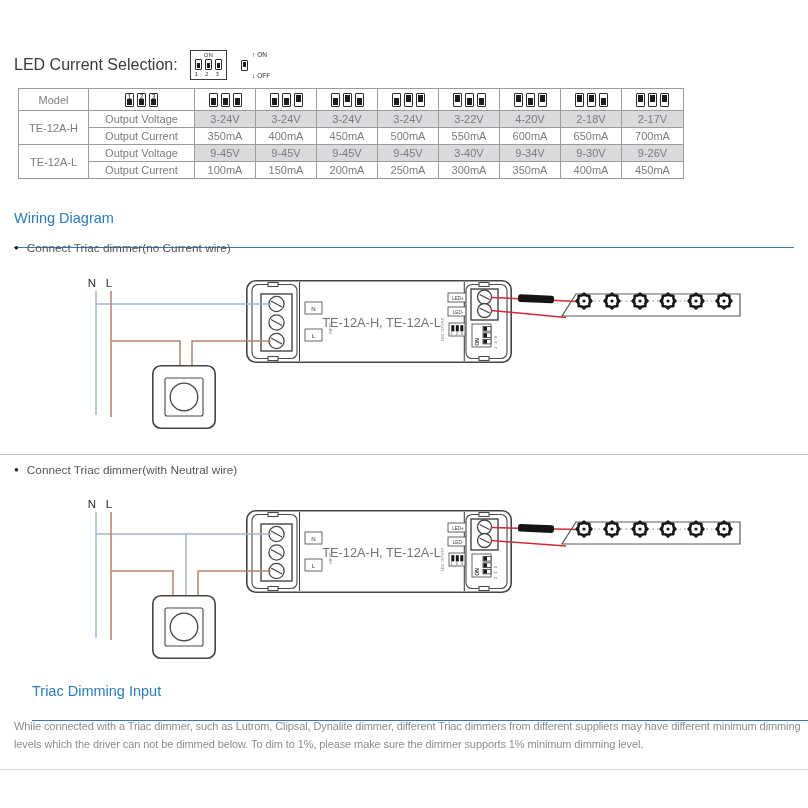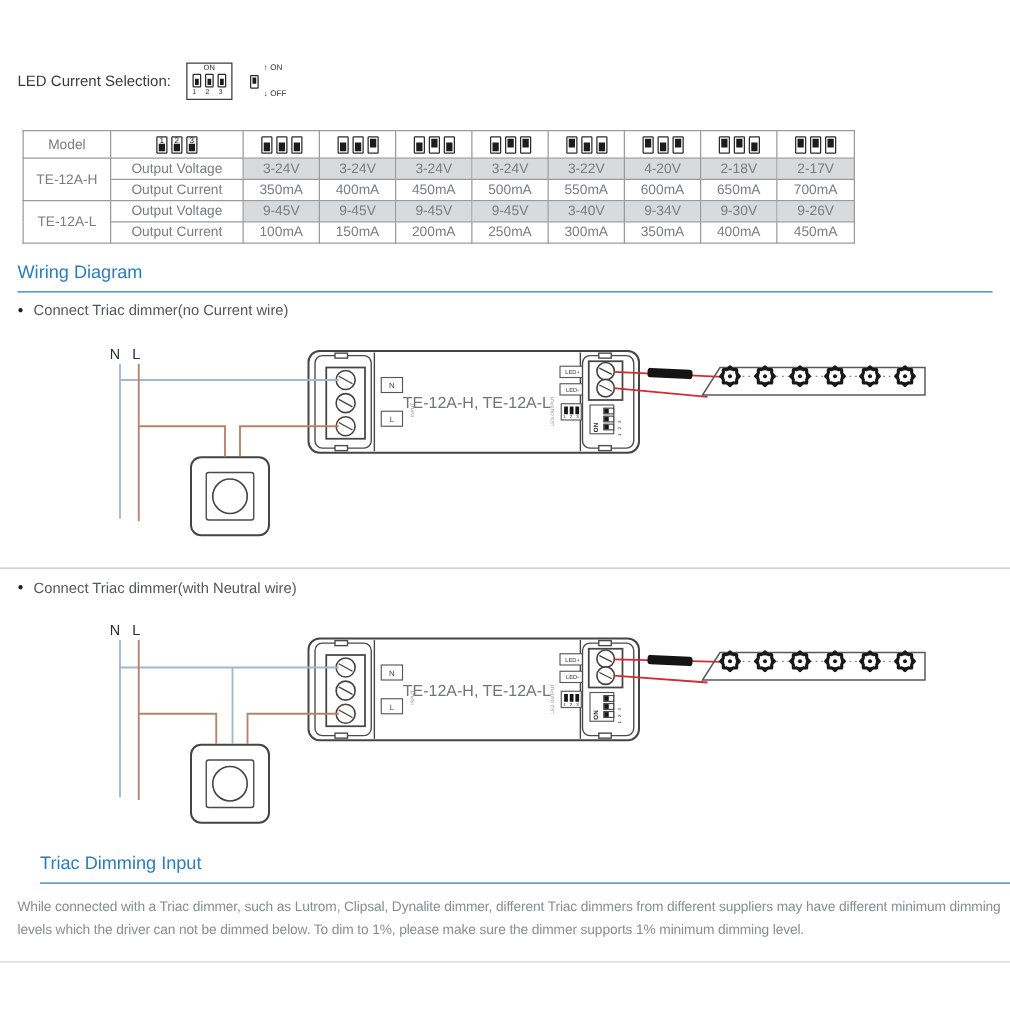--- a/index.html
+++ b/index.html
@@ -2,21 +2,21 @@
 <html><head>
 <meta charset="utf-8">
 <style>
   html,body{margin:0;padding:0;background:#fff;}
   .canvas{position:relative;width:808px;height:808px;background:#fff;overflow:hidden;
           font-family:"Liberation Sans",sans-serif;}
   .abs{position:absolute;}
 
   
   .sel-row{left:14px;top:46px;display:flex;align-items:center;gap:12px;height:38px;}
-  .sel-label{font-size:12px;color:#3a3b3e;}
+  .sel-label{font-size:16px;color:#3a3b3e;}
   .legend-box{border:1px solid #3c3c3c;padding:1px 4px 2px 4px;display:flex;flex-direction:column;
               align-items:center;background:#fff;}
   .legend-on{font-size:6px;color:#2e2e2e;line-height:7px;}
   .legend-nums{font-size:5.5px;color:#2e2e2e;letter-spacing:3px;line-height:6px;margin-top:1px;}
   .legend-single{display:flex;align-items:center;gap:4px;margin-left:2px;}
   .arrows{display:flex;flex-direction:column;justify-content:space-between;height:28px;}
   .arrow-line{font-size:6.5px;color:#2e2e2e;display:flex;gap:2px;align-items:center;}
 
   
   .dip{display:flex;justify-content:center;align-items:center;gap:3px;}
@@ -35,21 +35,21 @@
   table.spec{border-collapse:collapse;table-layout:fixed;border:1.4px solid #8a8a8a;}
   table.spec td{border:1px solid #9b9b9b;text-align:center;vertical-align:middle;padding:0;
                 font-size:11px;color:#7b7c80;height:16px;overflow:hidden;}
   table.spec tr.hdr td{height:21px;}
   td.model-hdr{font-size:12px;color:#606165;}
   td.model-cell{font-size:11.5px;color:#6f7074;}
   td.shade{background:#d9dadb;}
 
   
   .sec-title{font-size:14.5px;color:#2b7cb9;border-bottom:1.3px solid #2b7cb9;
-             padding-bottom:7px;width:780px;}
+             padding-bottom:21px;width:780px;}
   .bullet{display:flex;align-items:center;gap:8px;font-size:11.8px;color:#55565a;}
   .bullet .dot{font-size:8px;color:#1e1e1e;line-height:10px;}
   .para{font-size:11px;color:#8b8c90;line-height:1.62;letter-spacing:-0.1px;width:792px;}
   .divider{height:0;border-top:1px solid #c3c3c3;width:808px;left:0;}
 
   
   svg{display:block;font-family:"Liberation Sans",sans-serif;}
   .oline{fill:#fff;stroke:#454545;stroke-width:1.6;}
   .oline2{fill:#fff;stroke:#4a4a4a;stroke-width:1.1;}
   .oline3{fill:#fff;stroke:#454545;stroke-width:1.4;}
@@ -179,21 +179,21 @@
           <span>ON</span>
         </span>
         <span class="arrow-line">
           <span>↓</span>
           <span>OFF</span>
         </span>
       </div>
     </div>
   </div>
 
-  <table class="spec abs" style="left:18px;top:104px;width:646px">
+  <table class="spec abs" style="left:18px;top:88px;width:646px">
     <colgroup>
       <col style="width:70px">
         <col style="width:106px">
       <col style="width:61px">
         <col style="width:61px">
         <col style="width:61px">
         <col style="width:61px">
       <col style="width:61px">
         <col style="width:61px">
         <col style="width:61px">

